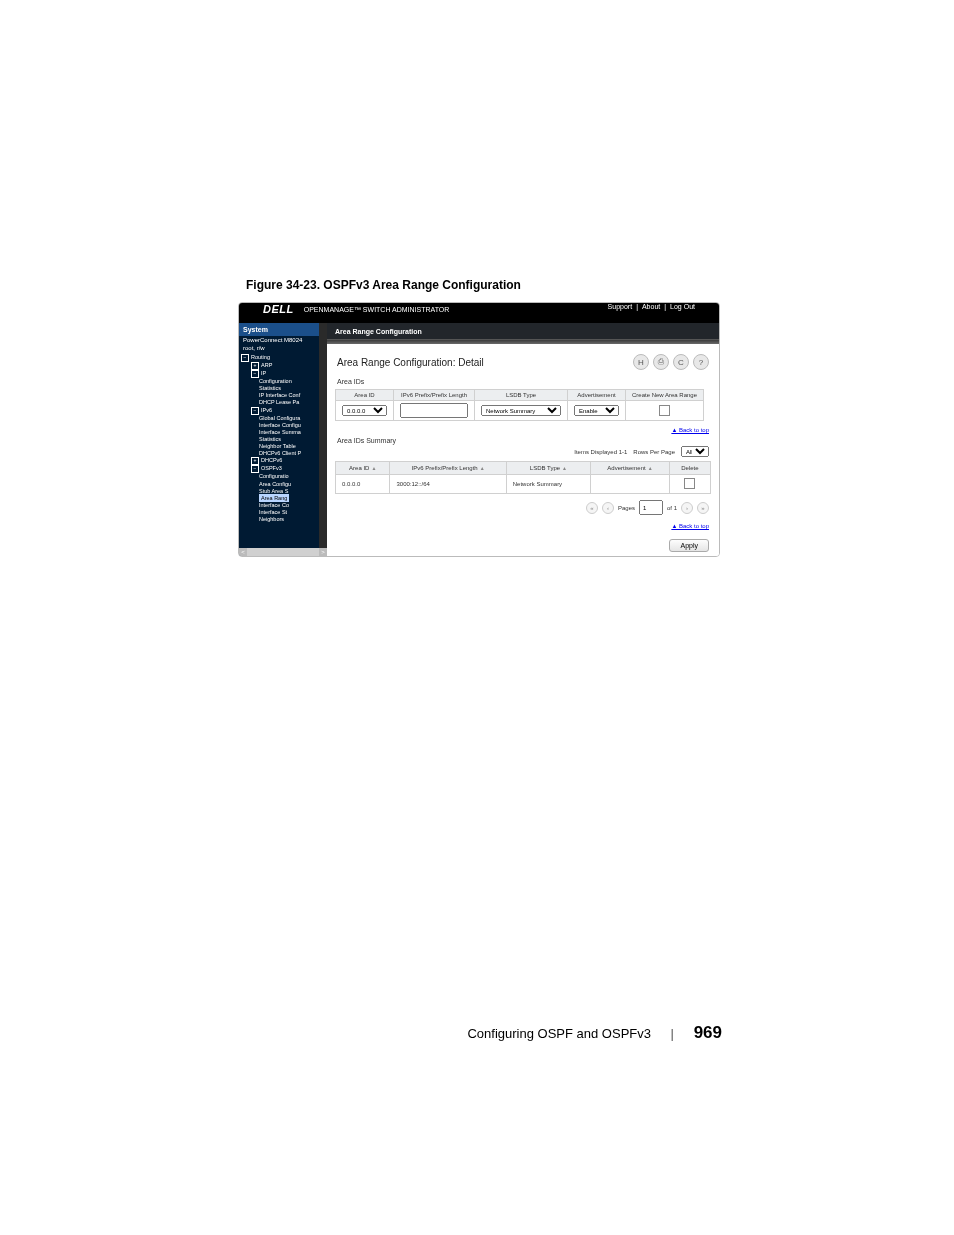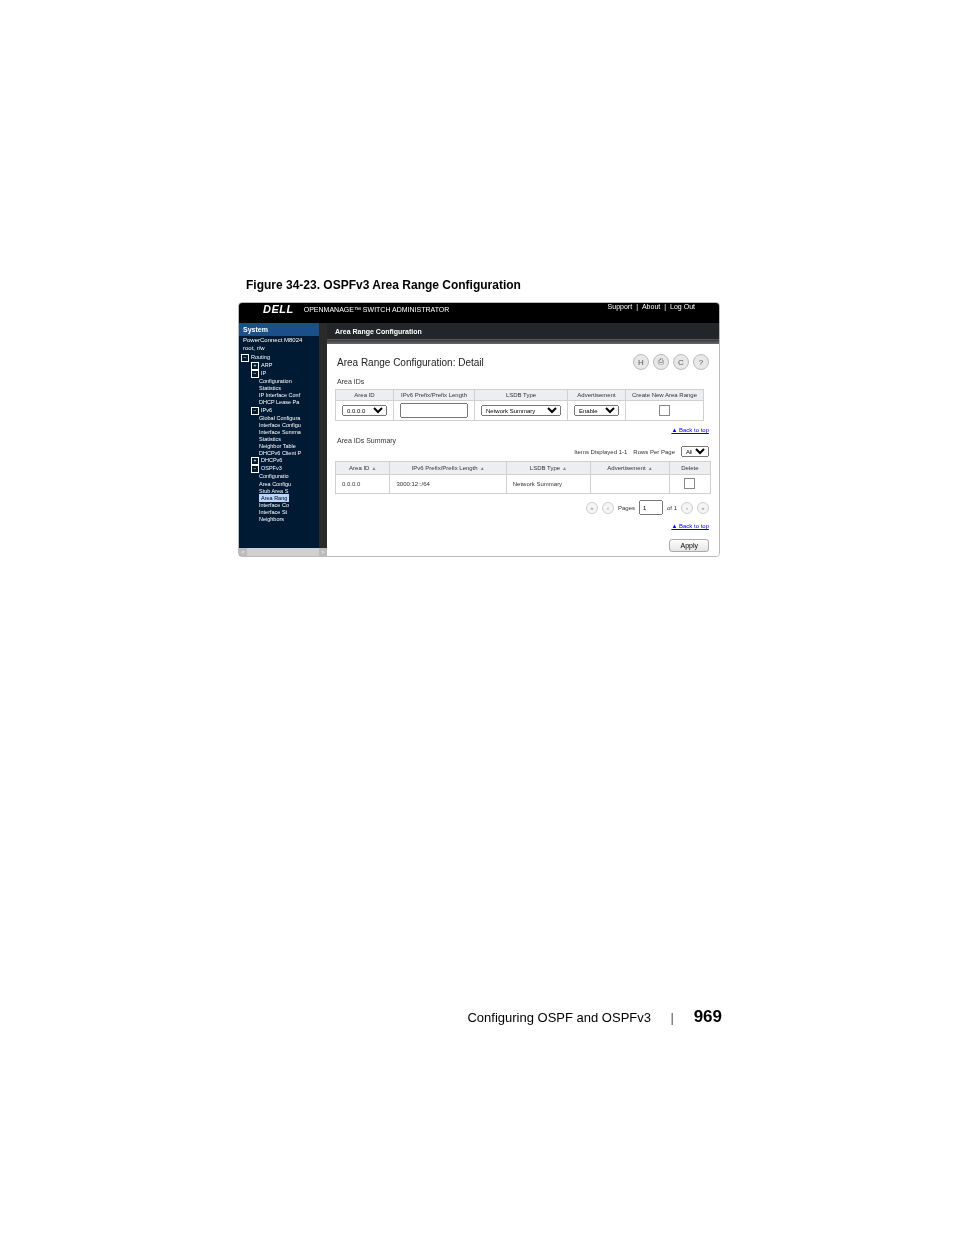--- a/index.html
+++ b/index.html
@@ -43,21 +43,21 @@
   .items-disp{font-size:6px;color:#333;text-align:right;padding:0 10px 2px 0;display:flex;justify-content:flex-end;gap:6px;align-items:center;}
   .tbl2{border-collapse:collapse;margin:2px 8px;font-size:6px;color:#333;width:calc(100% - 16px);}
   .tbl2 th{background:#eceef0;border:1px solid #d0d0d0;padding:3px 6px;font-weight:normal;}
   .tbl2 td{border:1px solid #d0d0d0;padding:3px 6px;}
   .pager{display:flex;justify-content:flex-end;align-items:center;gap:4px;font-size:6px;color:#333;padding:4px 10px;}
   .pgbtn{width:10px;height:10px;border:1px solid #ccc;border-radius:50%;background:#f5f5f5;display:flex;align-items:center;justify-content:center;font-size:6px;color:#888;}
   .apply{display:flex;justify-content:flex-end;padding:8px 10px;}
   .apply button{font-size:7px;padding:2px 10px;border:1px solid #aaa;border-radius:3px;background:linear-gradient(#fdfdfd,#e5e5e5);}
   .nav-hscroll{position:absolute;left:0;bottom:0;height:8px;width:88px;background:#d0d0d0;display:flex;align-items:center;}
   .nav-hscroll .ar{width:8px;height:8px;background:#bbb;font-size:6px;text-align:center;line-height:8px;}
-  .footer{position:absolute;bottom:208px;left:0;width:954px;text-align:right;padding-right:232px;box-sizing:border-box;font-size:13px;color:#000;}
+  .footer{position:absolute;bottom:192px;left:0;width:954px;text-align:right;padding-right:232px;box-sizing:border-box;font-size:13px;color:#000;}
   .footer .sep{margin:0 16px;color:#555;}
   .footer .pg{font-weight:bold;font-size:17px;}
   .checkbox-sm{width:9px;height:9px;display:inline-block;border:1px solid #888;background:#fff;}
   .arrow-up{font-size:5px;color:#888;margin-left:2px;}
 </style>
 </head>
 <body>
 
 <div class="page">
 

